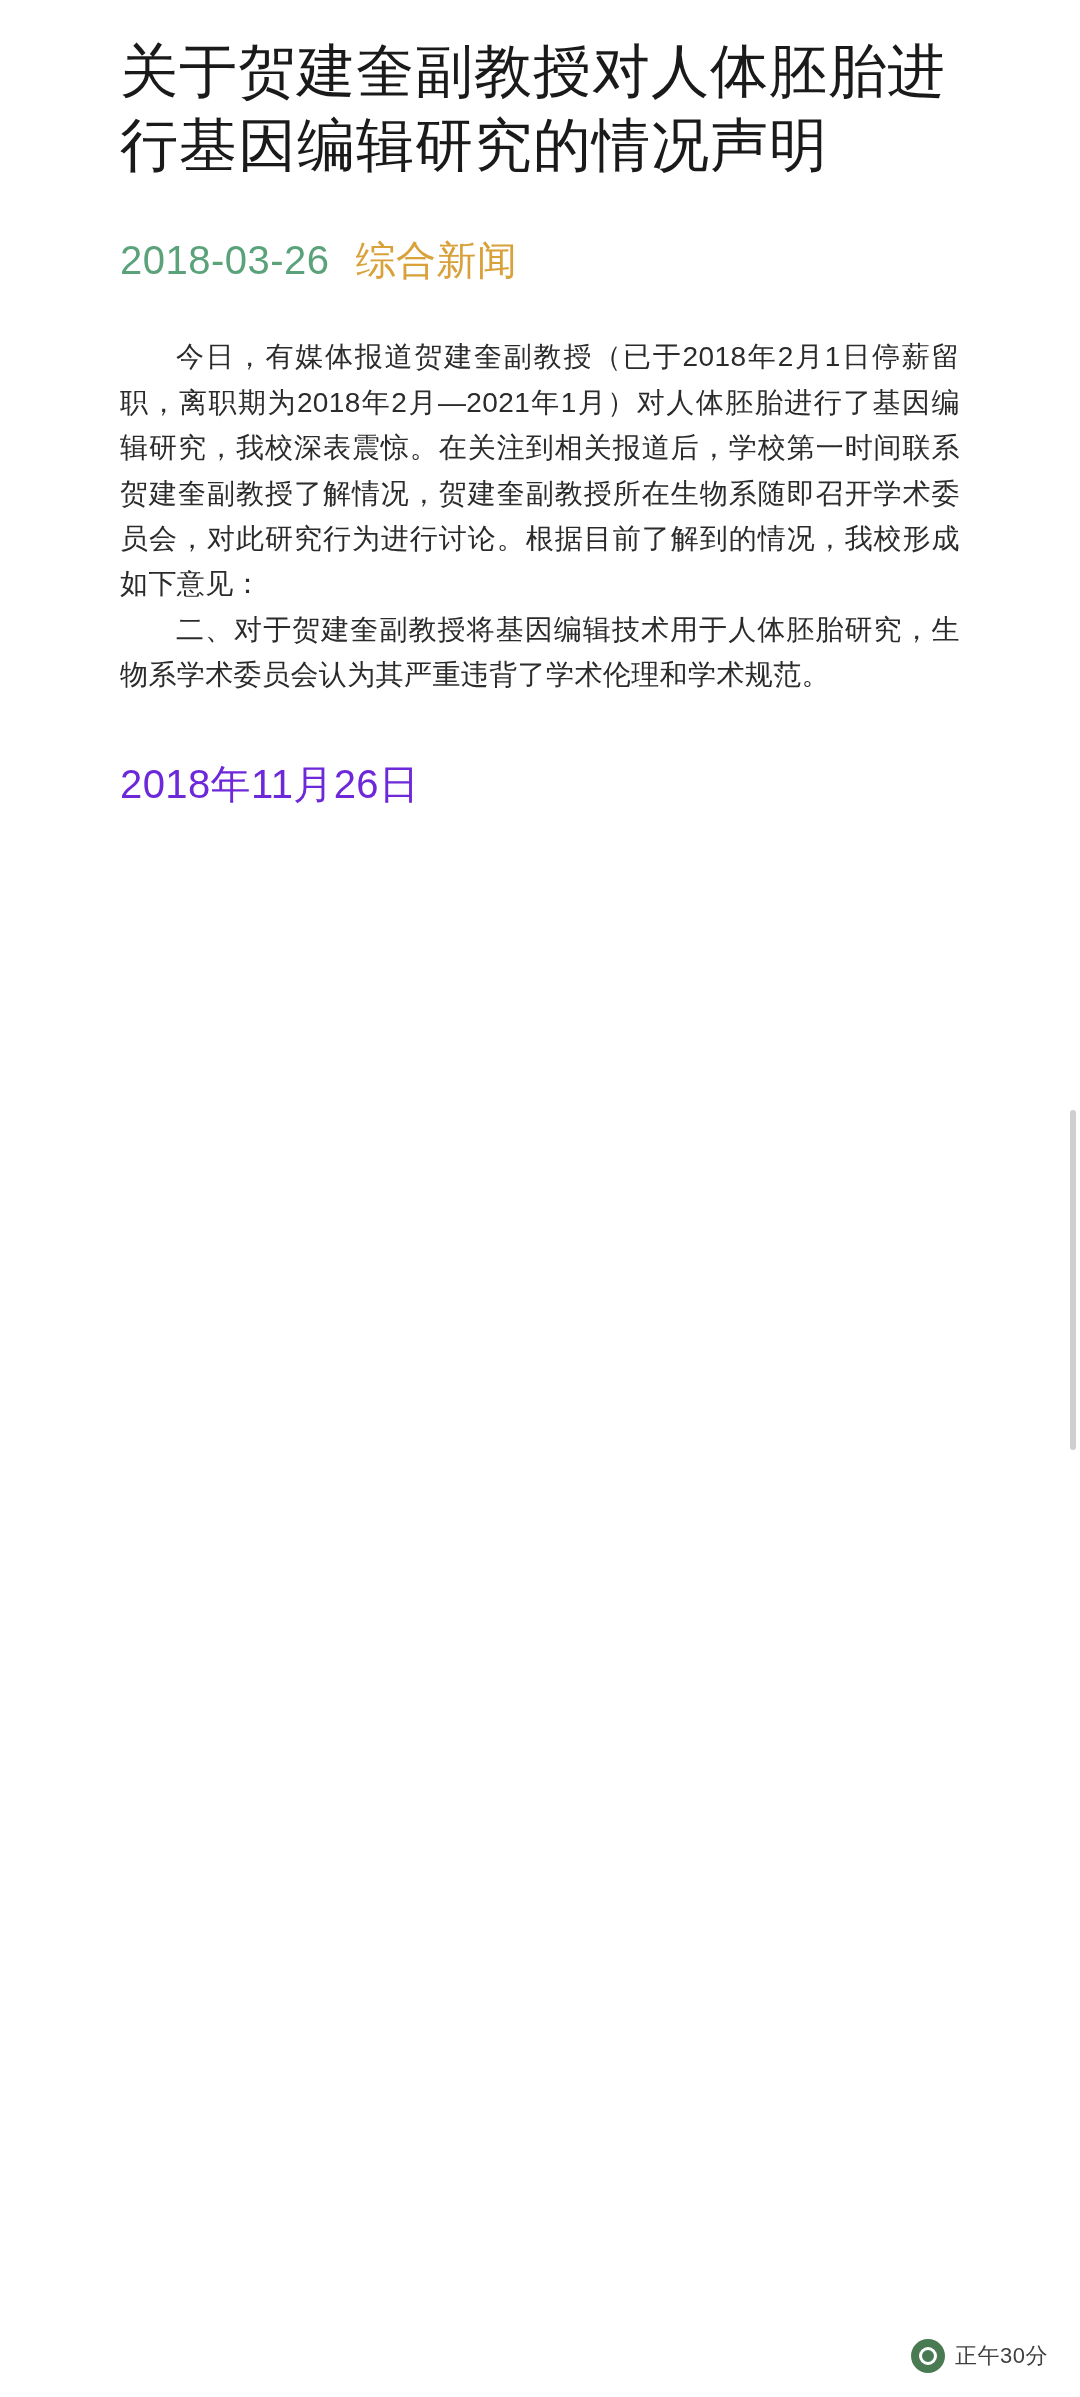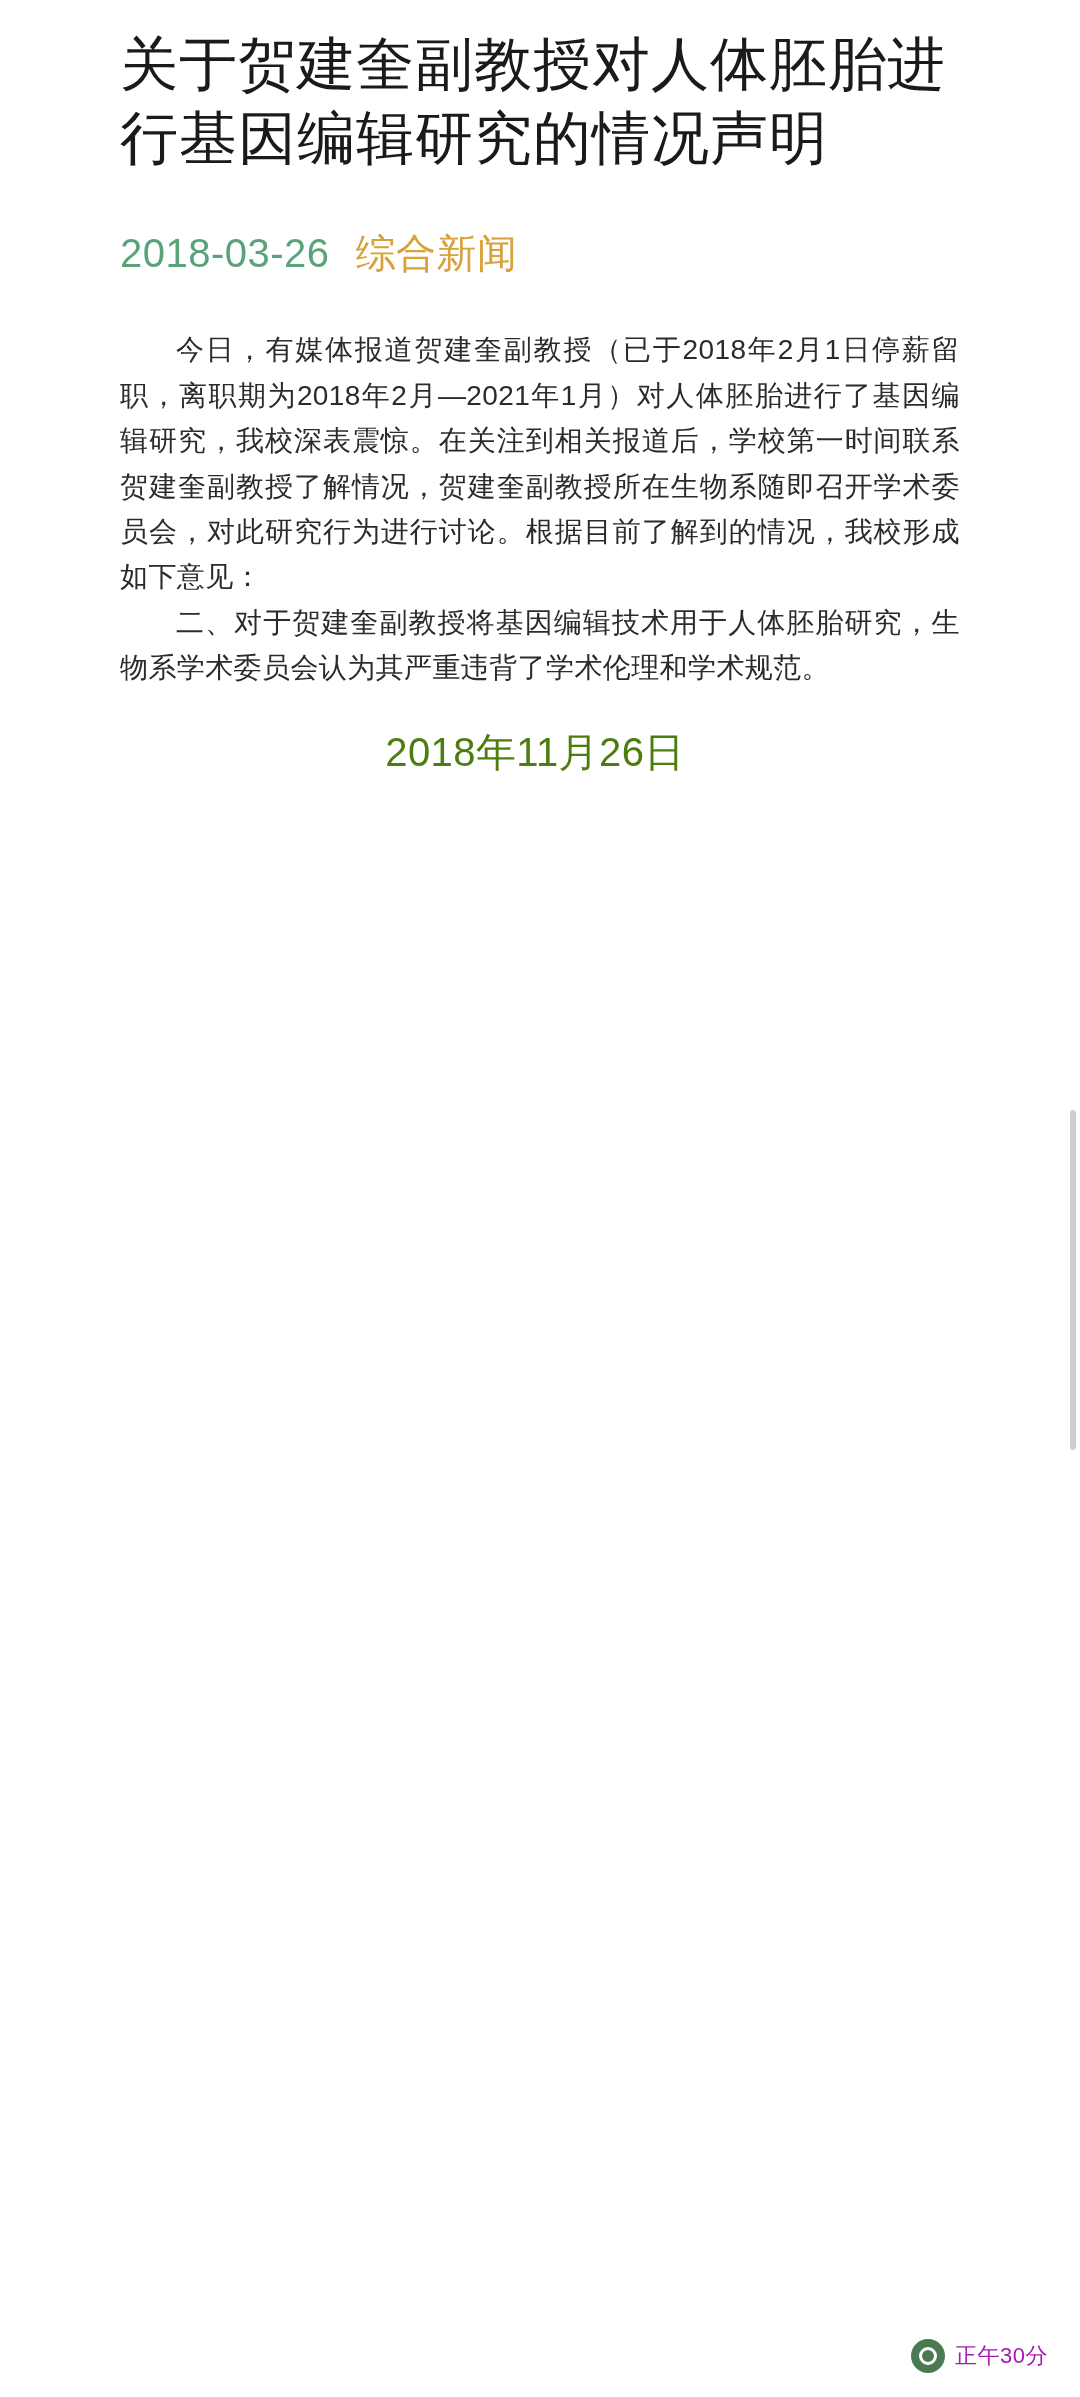--- a/index.html
+++ b/index.html
@@ -17,21 +17,21 @@
 
   .page {
     position: relative;
     width: 1080px;
     height: 2397px;
     background: #ffffff;
     box-sizing: border-box;
   }
 
   .article {
-    padding: 5px 120px 0 120px;
+    padding: 12px 120px 0 120px;
     box-sizing: border-box;
   }
 
   .title {
     margin: 0;
     padding-top: 22px;
     font-size: 58px;
     line-height: 1.28;
     font-weight: 400;
     color: #1a1a1a;
@@ -77,24 +77,24 @@
 
   .signature {
     margin-top: 150px;
     text-align: right;
     font-size: 40px;
     color: #2b2b2b;
     letter-spacing: 0.4px;
     padding-right: 10px;
   }
   .sign-date {
-    margin-top: 35px;
-    text-align: center;
+    margin-top: 60px;
+    text-align: left;
     font-size: 40px;
-    color: #4d7c0f;
+    color: #6d28d9;
     letter-spacing: 0.4px;
     padding-right: 10px;
   }
 
   
   .scrollbar {
     position: absolute;
     top: 1110px;
     right: 4px;
     width: 6px;
@@ -131,21 +131,21 @@
     top: 50%;
     width: 18px;
     height: 18px;
     transform: translate(-50%,-50%);
     border-radius: 50%;
     border: 3px solid #ffffff;
     box-sizing: border-box;
   }
   .account-name {
     font-size: 22px;
-    color: #a21caf;
+    color: #404040;
     white-space: nowrap;
     letter-spacing: 0.5px;
   }
 </style>
 </head>
 <body>
 
 <div class="page">
 
   <div class="article">

